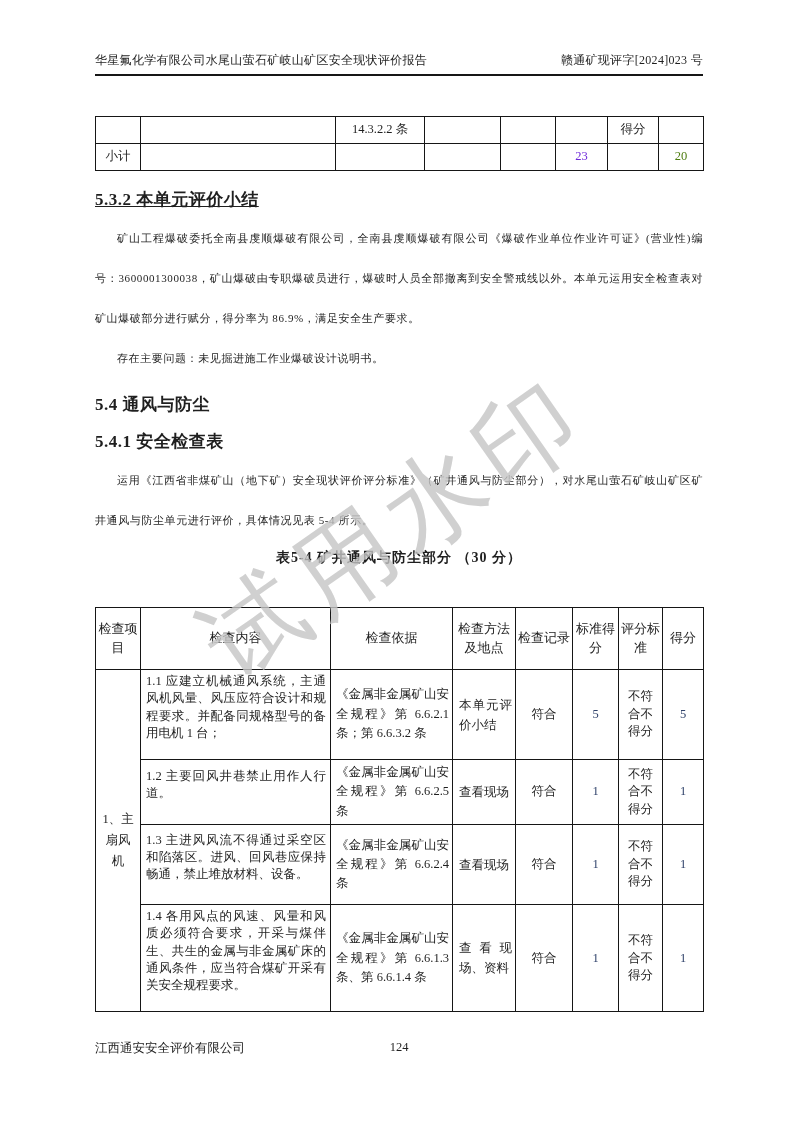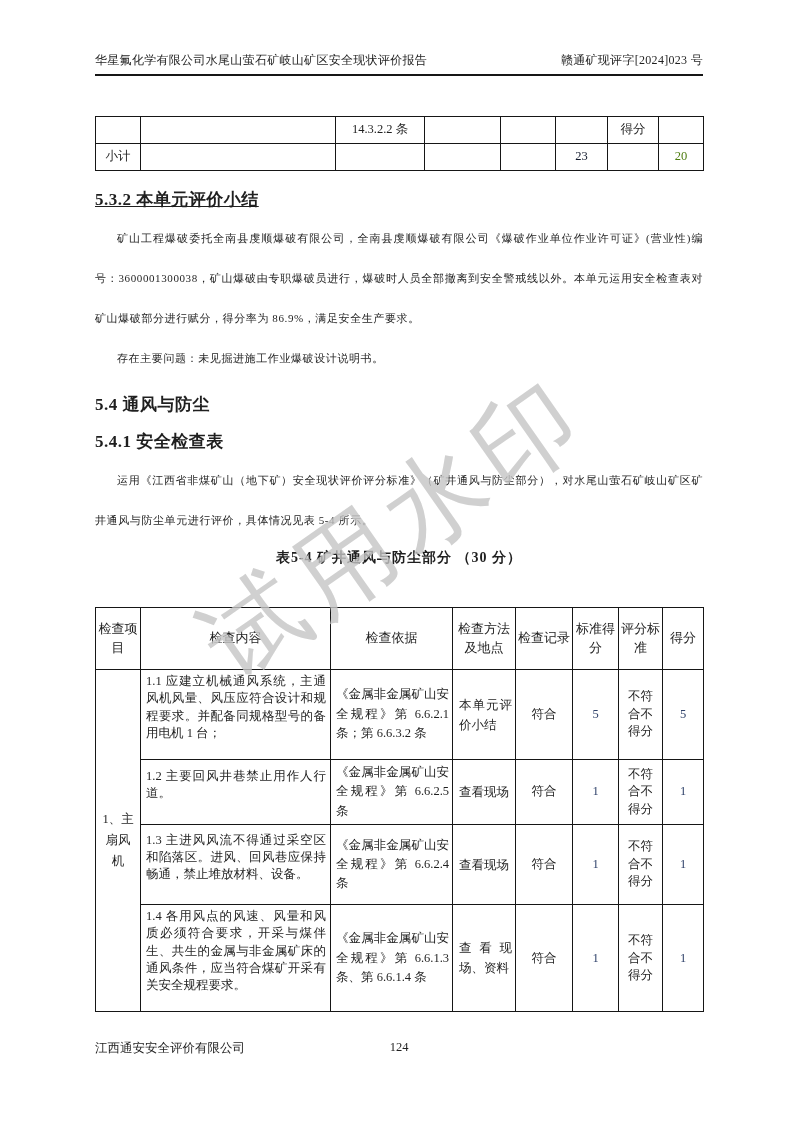--- a/index.html
+++ b/index.html
@@ -113,21 +113,21 @@
       <td></td>
       <td>得分</td>
       <td></td>
     </tr>
     <tr>
       <td>小计</td>
       <td></td>
       <td></td>
       <td></td>
       <td></td>
-      <td class="num" style="color:#0f172a">23</td>
+      <td class="num" style="color:#6d28d9">23</td>
       <td></td>
       <td class="num" style="color:#4d7c0f">20</td>
     </tr>
   </tbody>
     </table>
 
   <div class="h1x mt532">5.3.2 本单元评价小结</div>
 
   <p class="para">矿山工程爆破委托全南县虔顺爆破有限公司，全南县虔顺爆破有限公司《爆破作业单位作业许可证》(营业性)编号：3600001300038，矿山爆破由专职爆破员进行，爆破时人员全部撤离到安全警戒线以外。本单元运用安全检查表对矿山爆破部分进行赋分，得分率为 86.9%，满足安全生产要求。</p>
   <p class="para tight">存在主要问题：未见掘进施工作业爆破设计说明书。</p>

